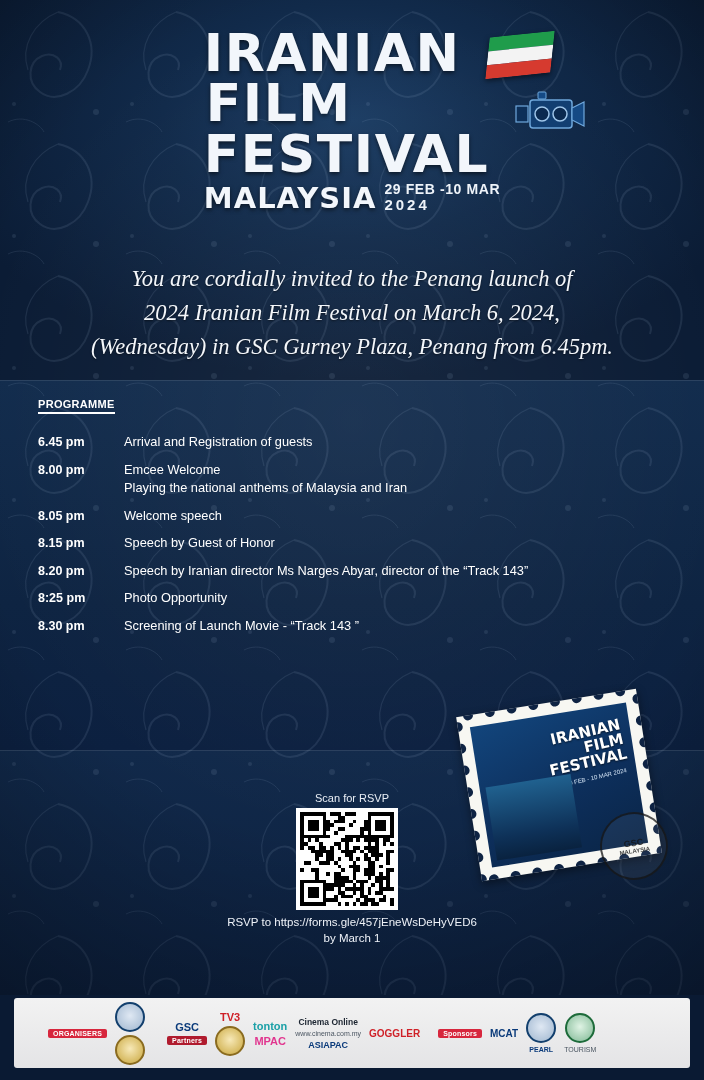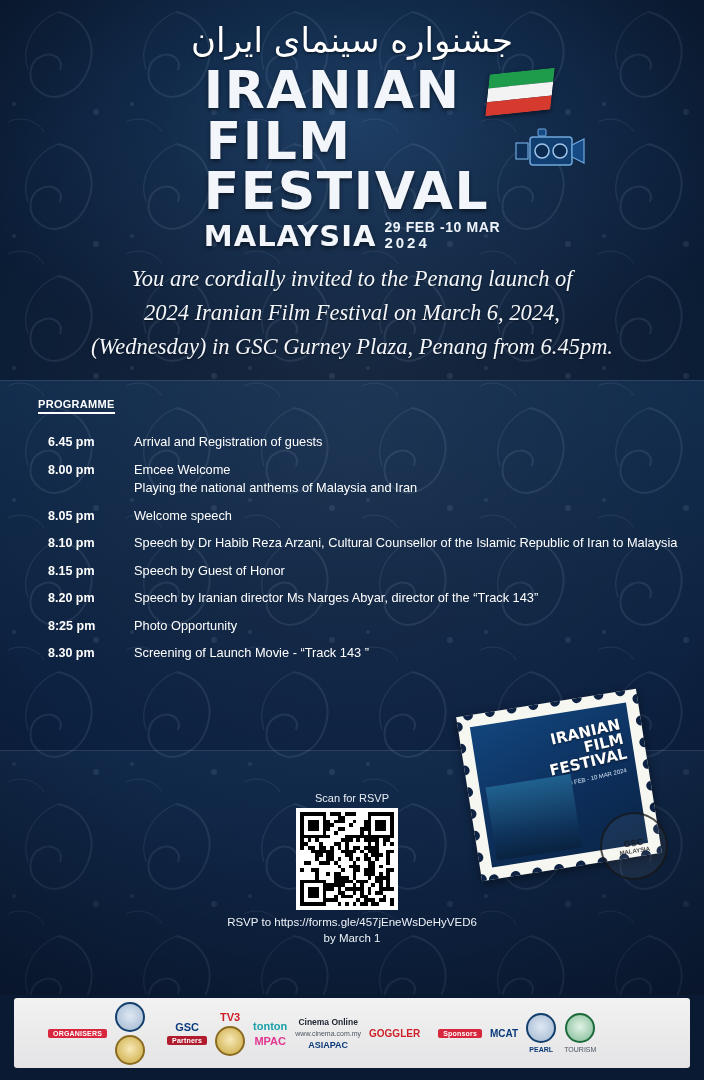--- a/index.html
+++ b/index.html
@@ -169,21 +169,20 @@
     padding-bottom: 2px;
   }
   .schedule {
     position: absolute;
     left: 38px; top: 433px;
     width: 650px;
   }
   .sched-row {
     display: flex;
     margin-bottom: 9px;
-    margin-left: 10px;
   }
   .sched-time {
     width: 86px;
     flex: 0 0 86px;
     font-size: 12.5px;
     font-weight: bold;
     color: #ffffff;
     line-height: 1.45;
   }
   .sched-desc {
@@ -358,21 +357,20 @@
       <path d="M8 122 C24 114 40 124 44 132" fill="none" stroke="#bcd3ee" stroke-width="1"></path>
     </pattern>
   </defs>
   <rect x="0" y="0" width="704" height="995" fill="url(#pais)"></rect>
 </svg>
 <div class="vignette"></div>
 <div class="divider-line" style="top:380px"></div>
 <div class="divider-line" style="top:750px"></div>
 
 <div class="logo-block">
-  <div class="persian-script">جشنواره سینمای ایران</div>
   <div class="logo-words">
     <div class="logo-line l1">IRANIAN</div>
     <div class="logo-line l2">FILM</div>
     <div class="logo-line l3">FESTIVAL</div>
     <div class="malaysia-row">
       <div class="logo-malaysia">MALAYSIA</div>
       <div class="date-stack">
         <div class="date-range">29 FEB -10 MAR</div>
         <div class="date-year">2024</div>
       </div>
@@ -407,24 +405,20 @@
       <div class="sched-time">6.45 pm</div>
       <div class="sched-desc"><span>Arrival and Registration of guests</span></div>
     </div>
     <div class="sched-row">
       <div class="sched-time">8.00 pm</div>
       <div class="sched-desc"><span>Emcee Welcome</span><span class="sub">Playing the national anthems of Malaysia and Iran</span></div>
     </div>
     <div class="sched-row">
       <div class="sched-time">8.05 pm</div>
       <div class="sched-desc"><span>Welcome speech</span></div>
-    </div>
-    <div class="sched-row">
-      <div class="sched-time">8.10 pm</div>
-      <div class="sched-desc"><span>Speech by  Dr Habib Reza Arzani, Cultural Counsellor of the Islamic Republic of Iran to Malaysia</span></div>
     </div>
     <div class="sched-row">
       <div class="sched-time">8.15 pm</div>
       <div class="sched-desc"><span>Speech by Guest of Honor</span></div>
     </div>
     <div class="sched-row">
       <div class="sched-time">8.20 pm</div>
       <div class="sched-desc"><span>Speech by Iranian director Ms Narges Abyar, director of the “Track 143”</span></div>
     </div>
     <div class="sched-row">

